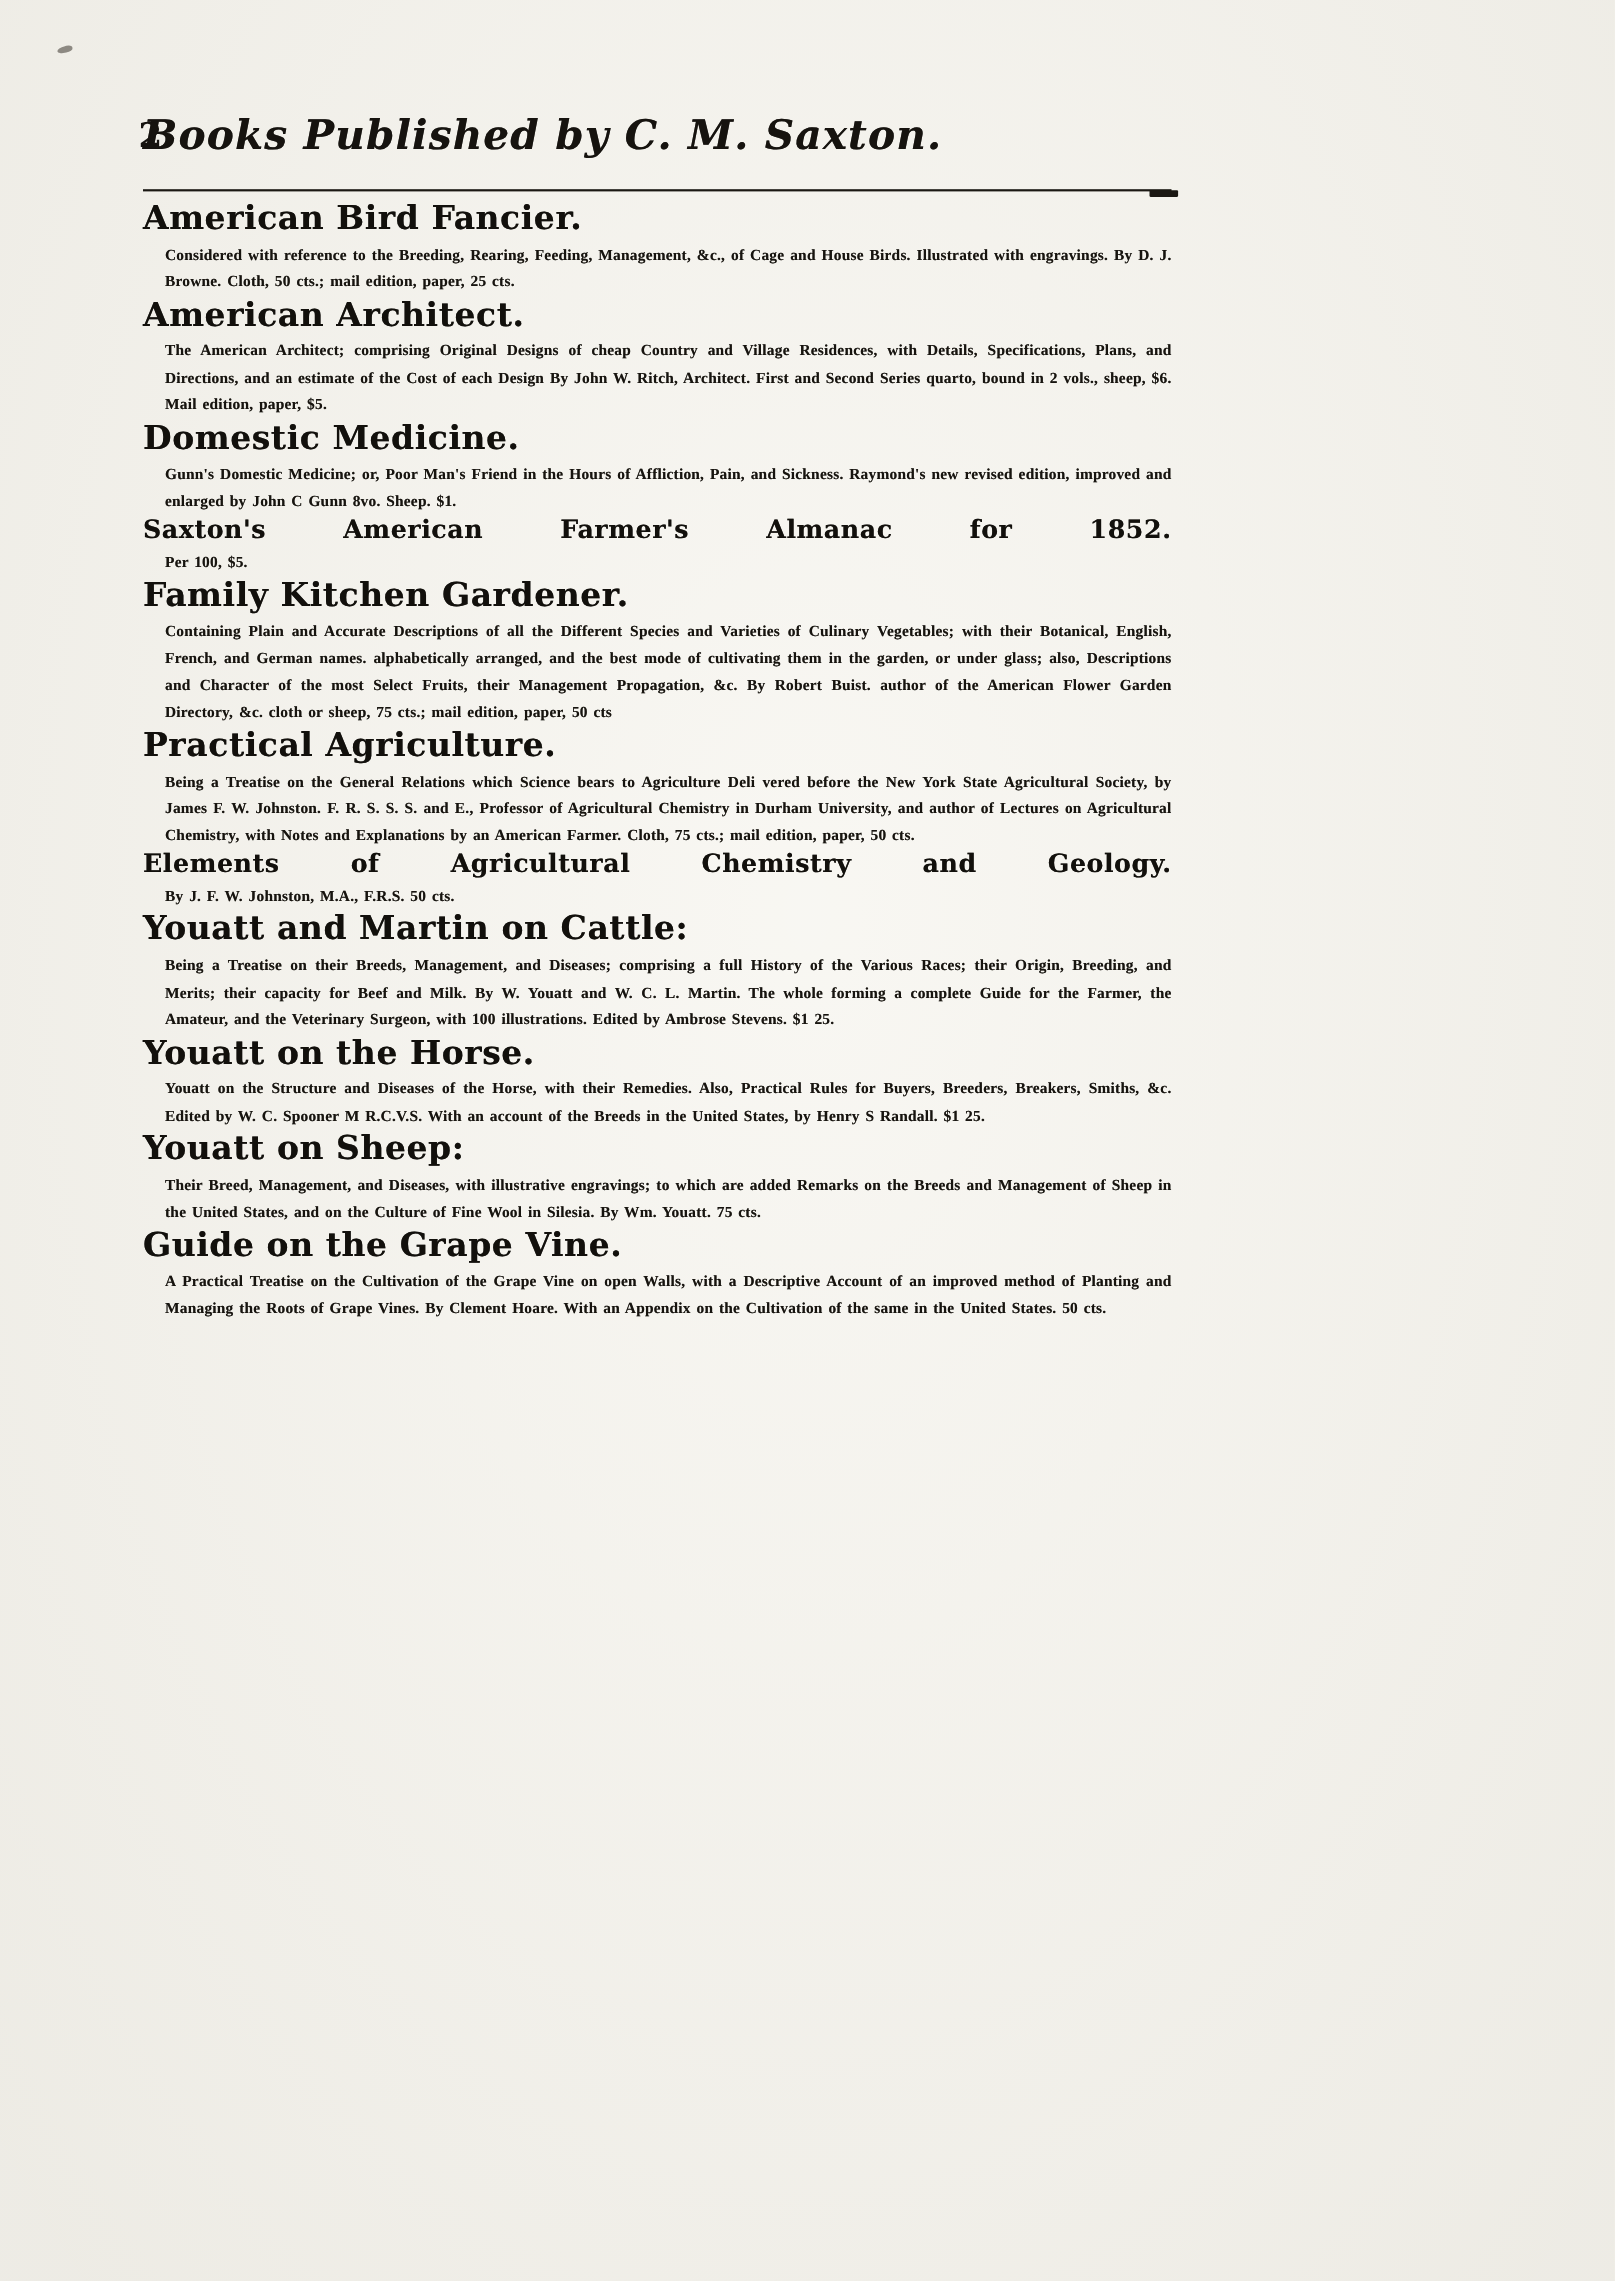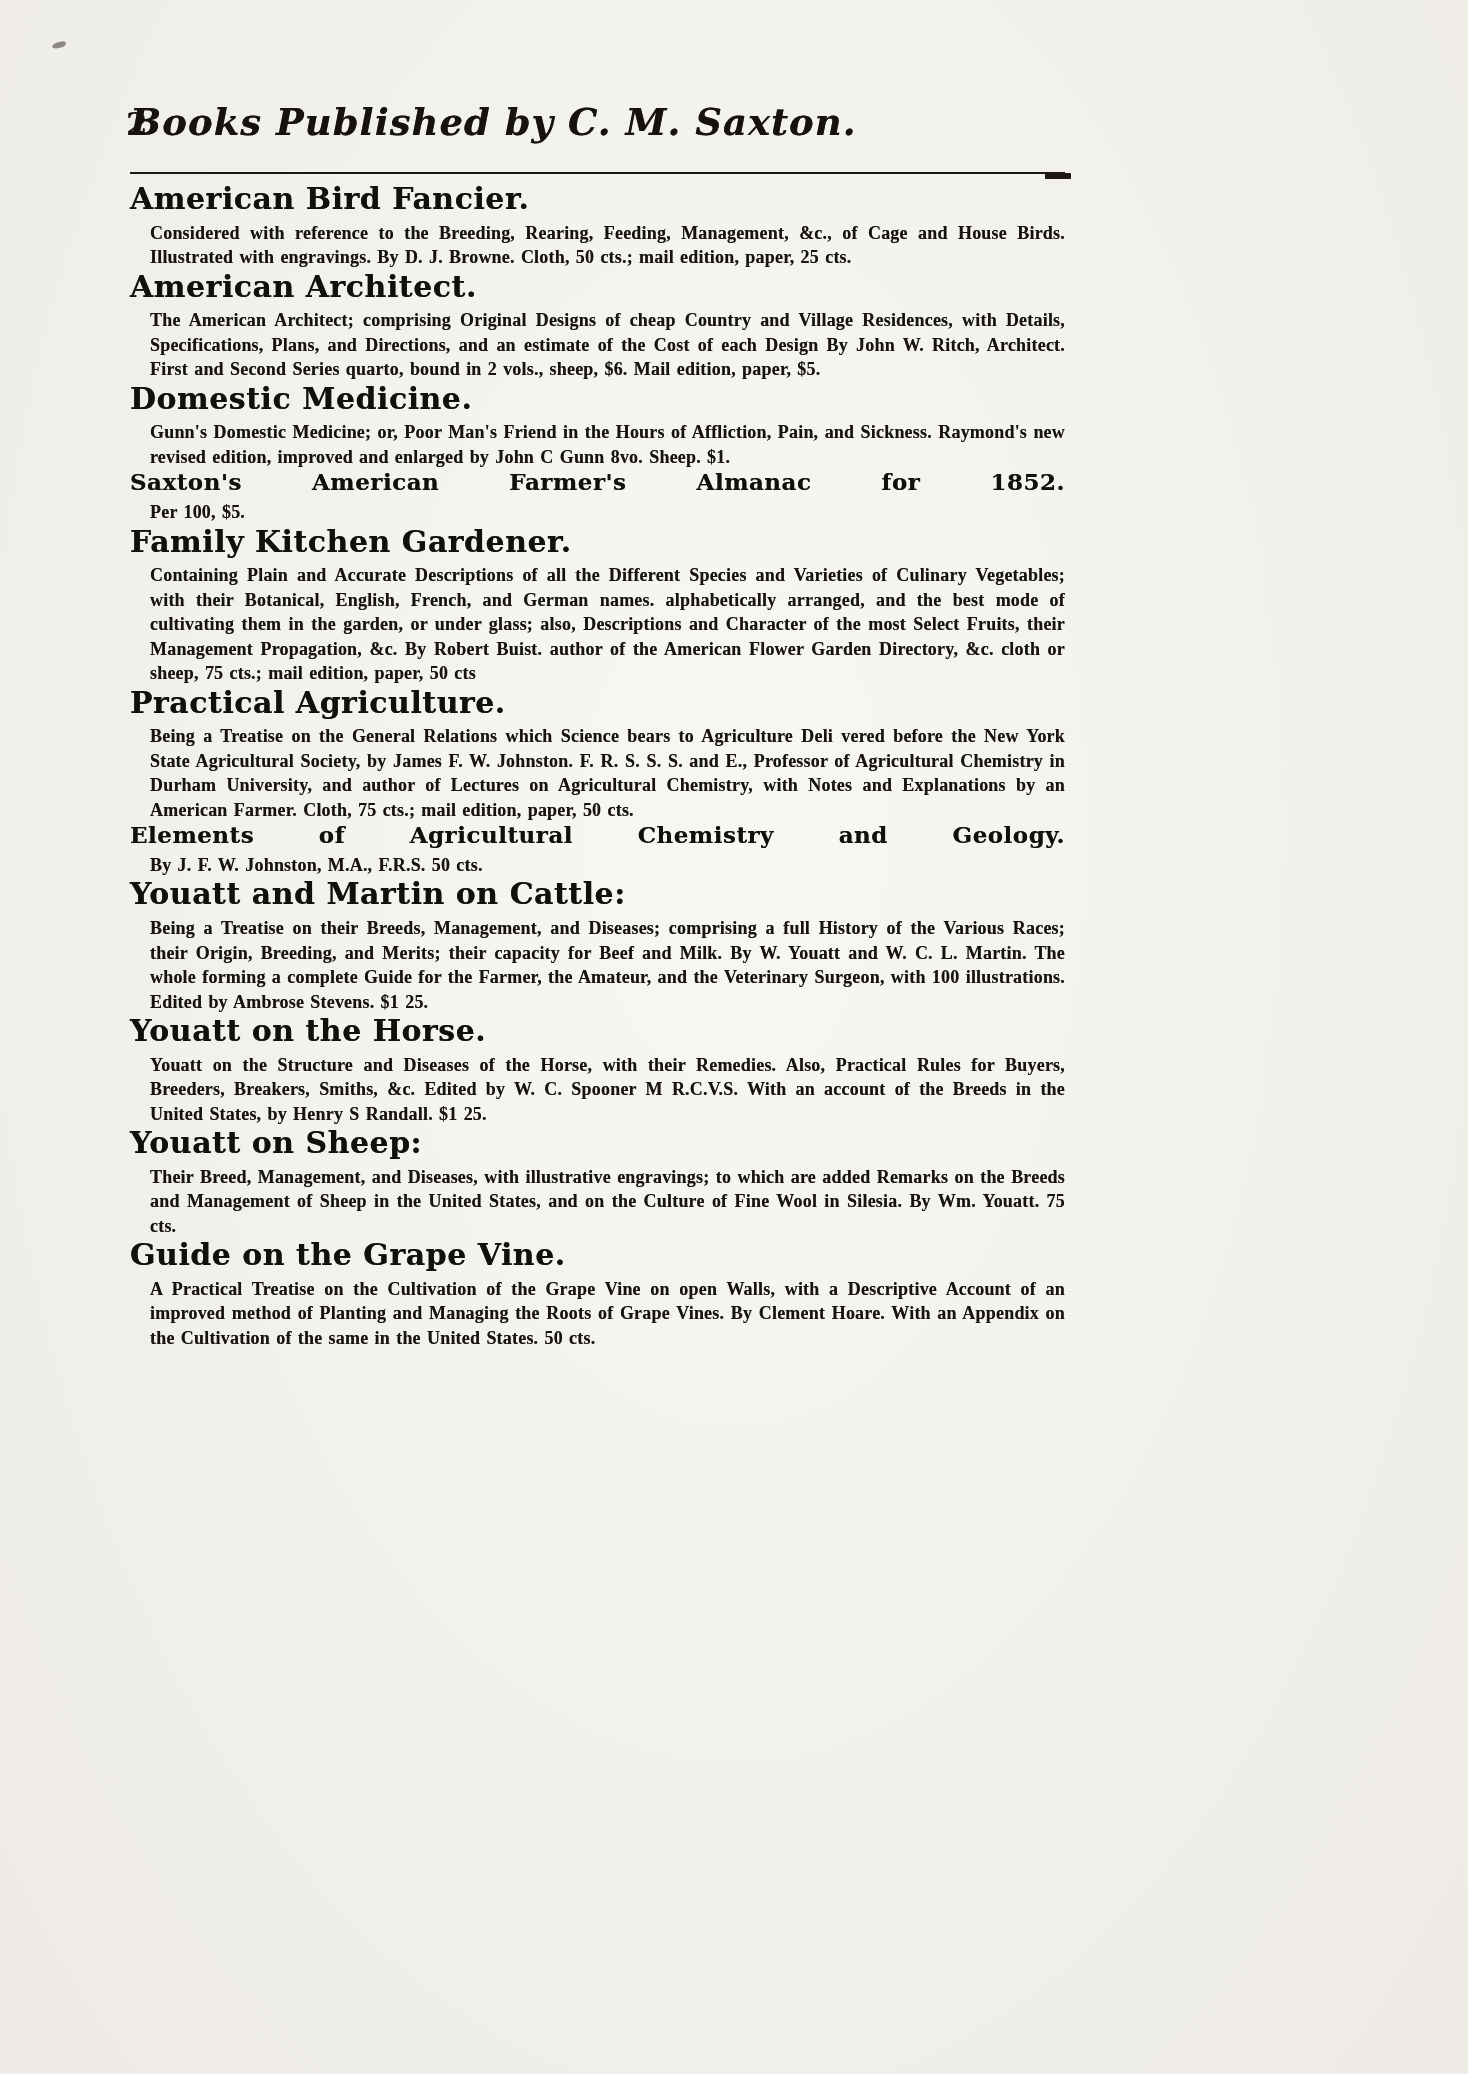--- a/index.html
+++ b/index.html
@@ -94,21 +94,21 @@
     color: #12100c;
     text-shadow: 0 0 0.5px rgba(20,18,15,0.7);
   }
   .entry.spread .entry-title {
     font-size: 23px;
     text-align: justify;
     text-align-last: justify;
   }
   .entry-body {
     margin: 0 0 0 20px;
-    font-size: 18px;
+    font-size: 14px;
     line-height: 24.5px;
     font-weight: bold;
     letter-spacing: 0.2px;
     word-spacing: 1.5px;
     text-align: justify;
     text-shadow: 0 0 0.4px rgba(20,18,15,0.55);
     color: #17140f;
   }
 </style>
 </head>

